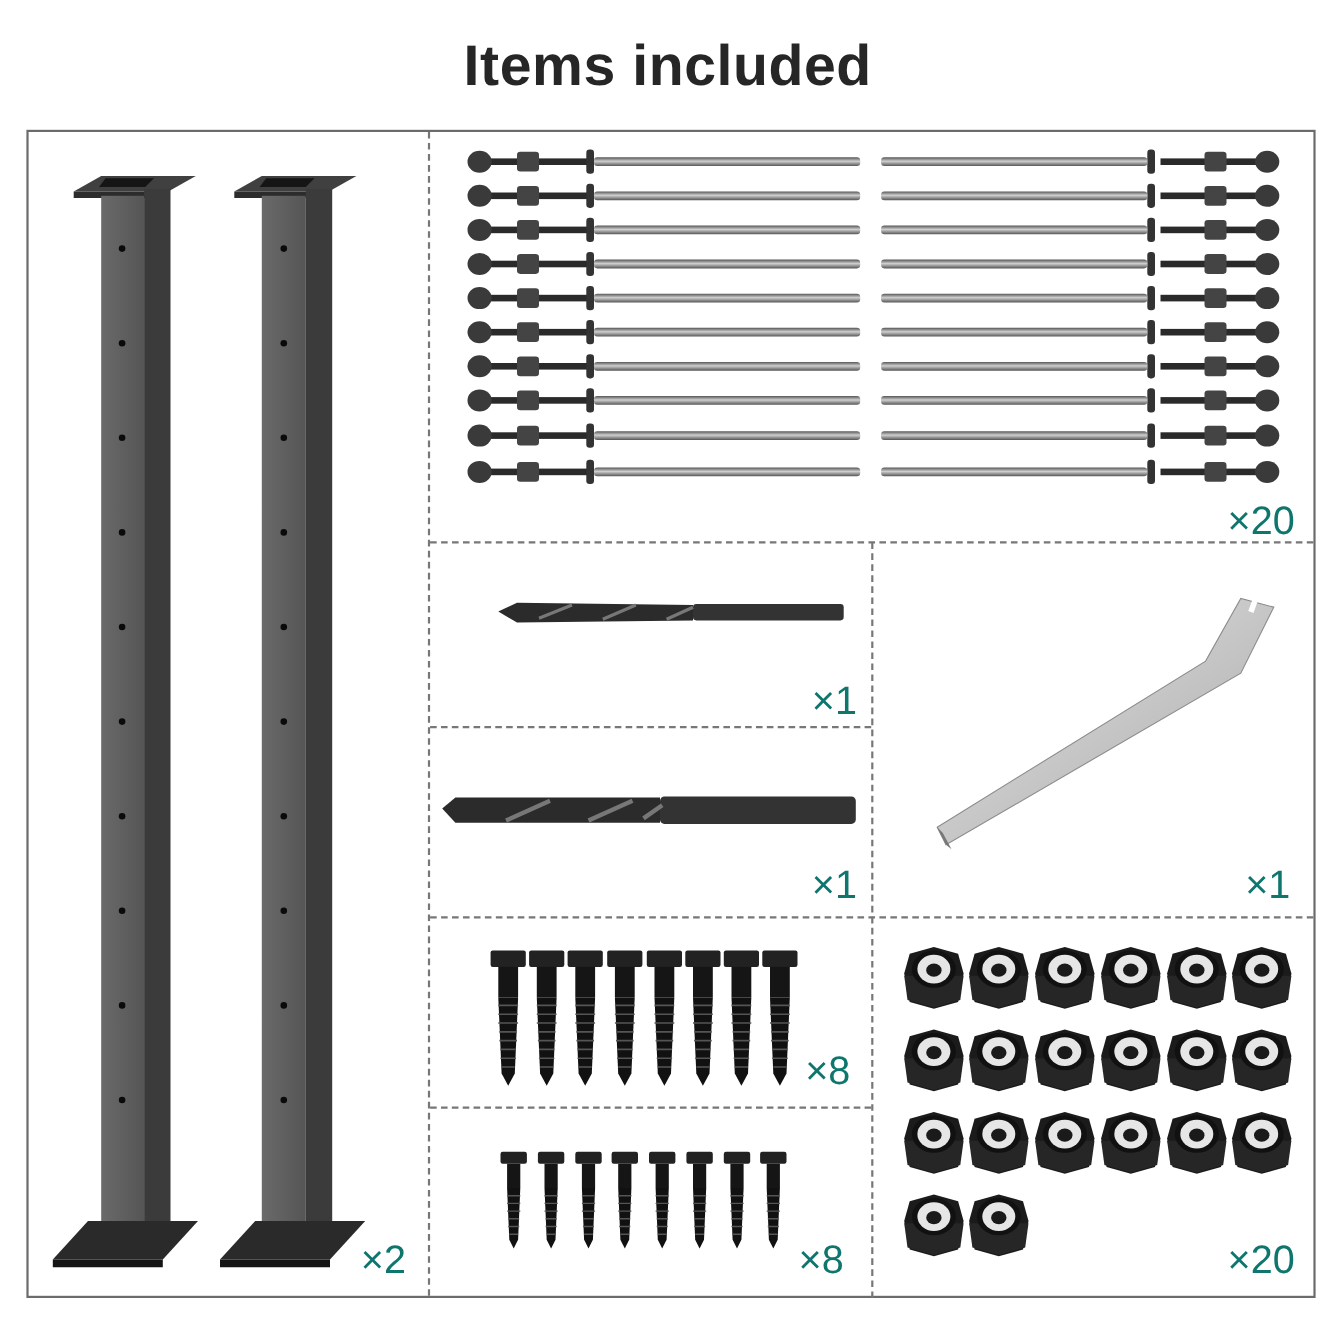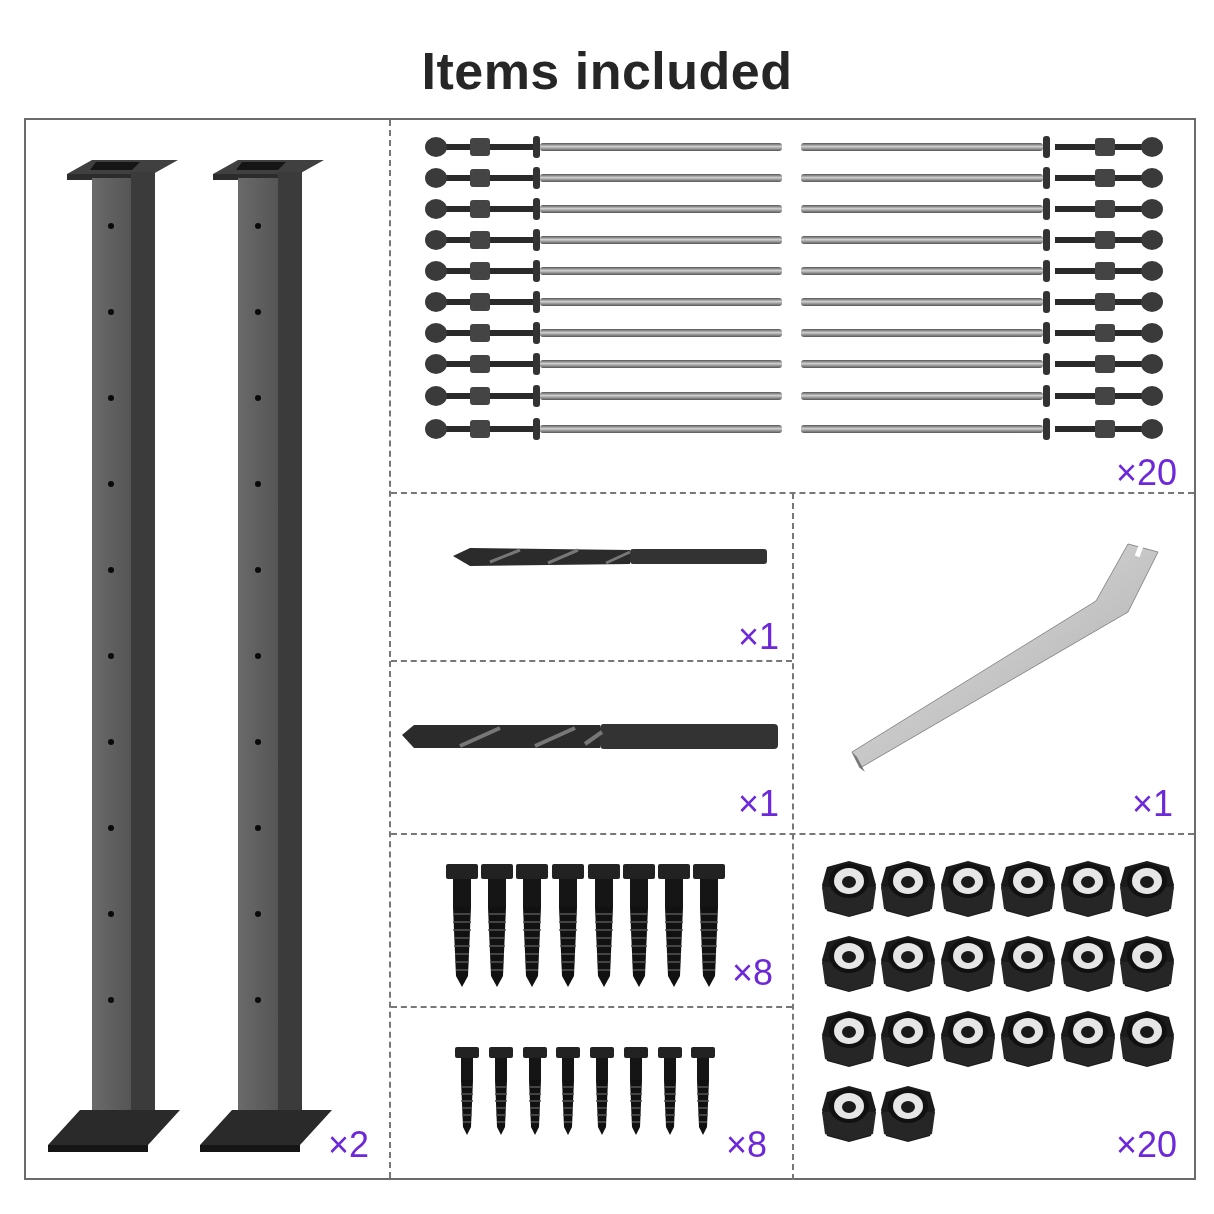--- a/index.html
+++ b/index.html
@@ -1,21 +1,21 @@
 <!DOCTYPE html>
 <html><head>
 <meta charset="utf-8">
 <style>
   html,body{margin:0;padding:0;background:#fff;}
   body{width:1214px;height:1214px;position:relative;overflow:hidden;font-family:"Liberation Sans",sans-serif;}
-  .title{position:absolute;left:0;top:41px;width:1214px;text-align:center;font-size:52px;font-weight:bold;color:#262626;letter-spacing:0.5px;}
+  .title{position:absolute;left:0;top:30px;width:1214px;text-align:center;font-size:52px;font-weight:bold;color:#262626;letter-spacing:0.5px;}
   .frame{position:absolute;left:24px;top:118px;width:1172px;height:1062px;border:2px solid #6b6b6b;box-sizing:border-box;}
   .vd{position:absolute;width:0;border-left:2px dashed #777;}
   .hd{position:absolute;height:0;border-top:2px dashed #777;}
-  .qty{position:absolute;font-size:36px;color:#6d28d9;font-weight:normal;}
+  .qty{position:absolute;font-size:36px;color:#0f766e;font-weight:normal;}
   .panel{position:absolute;}
   svg{position:absolute;overflow:visible;}
 </style>
 </head>
 <body>
 
 <div class="title">Items included</div>
 
 <div class="frame"></div>
 

